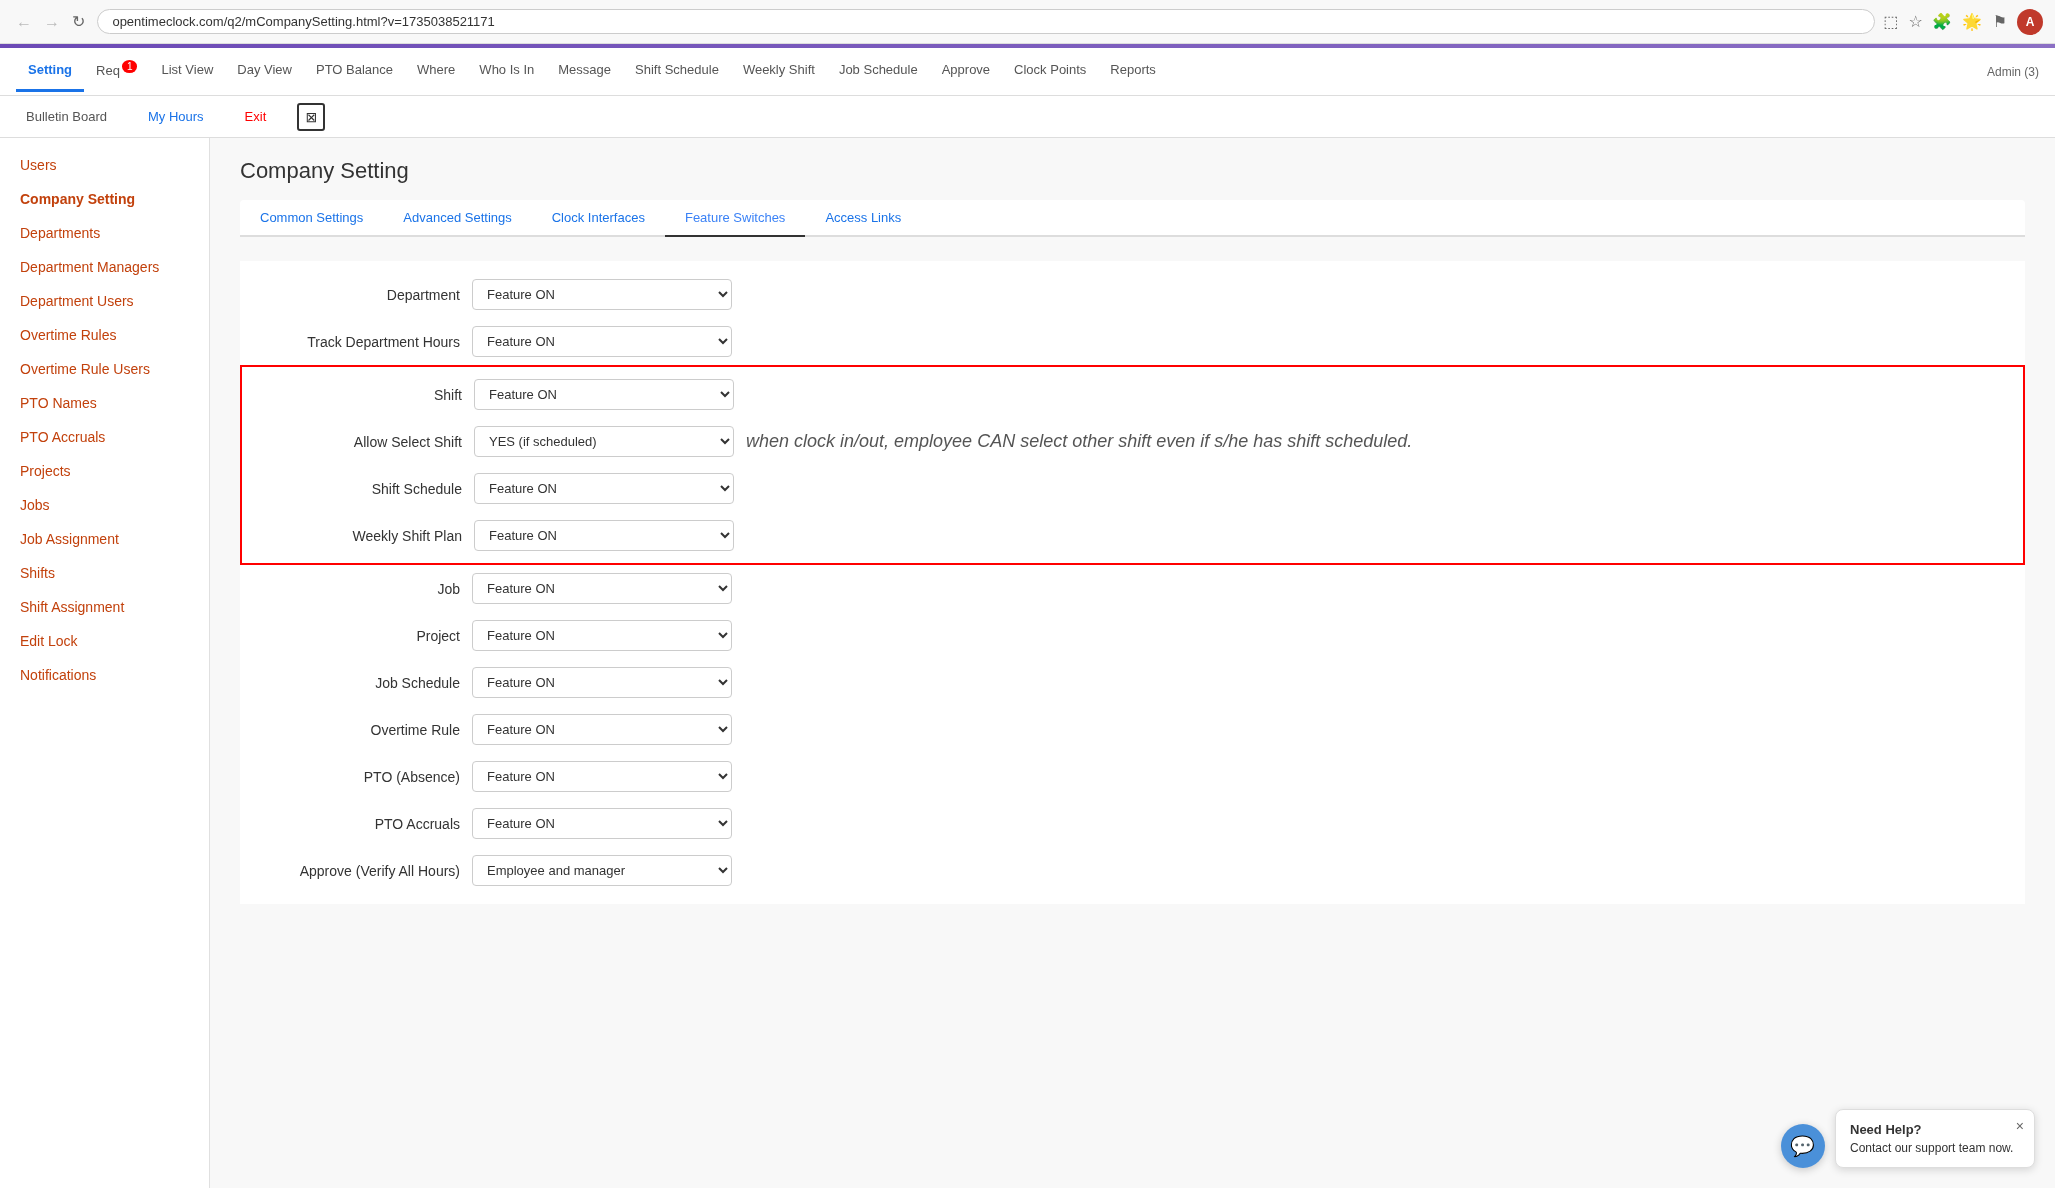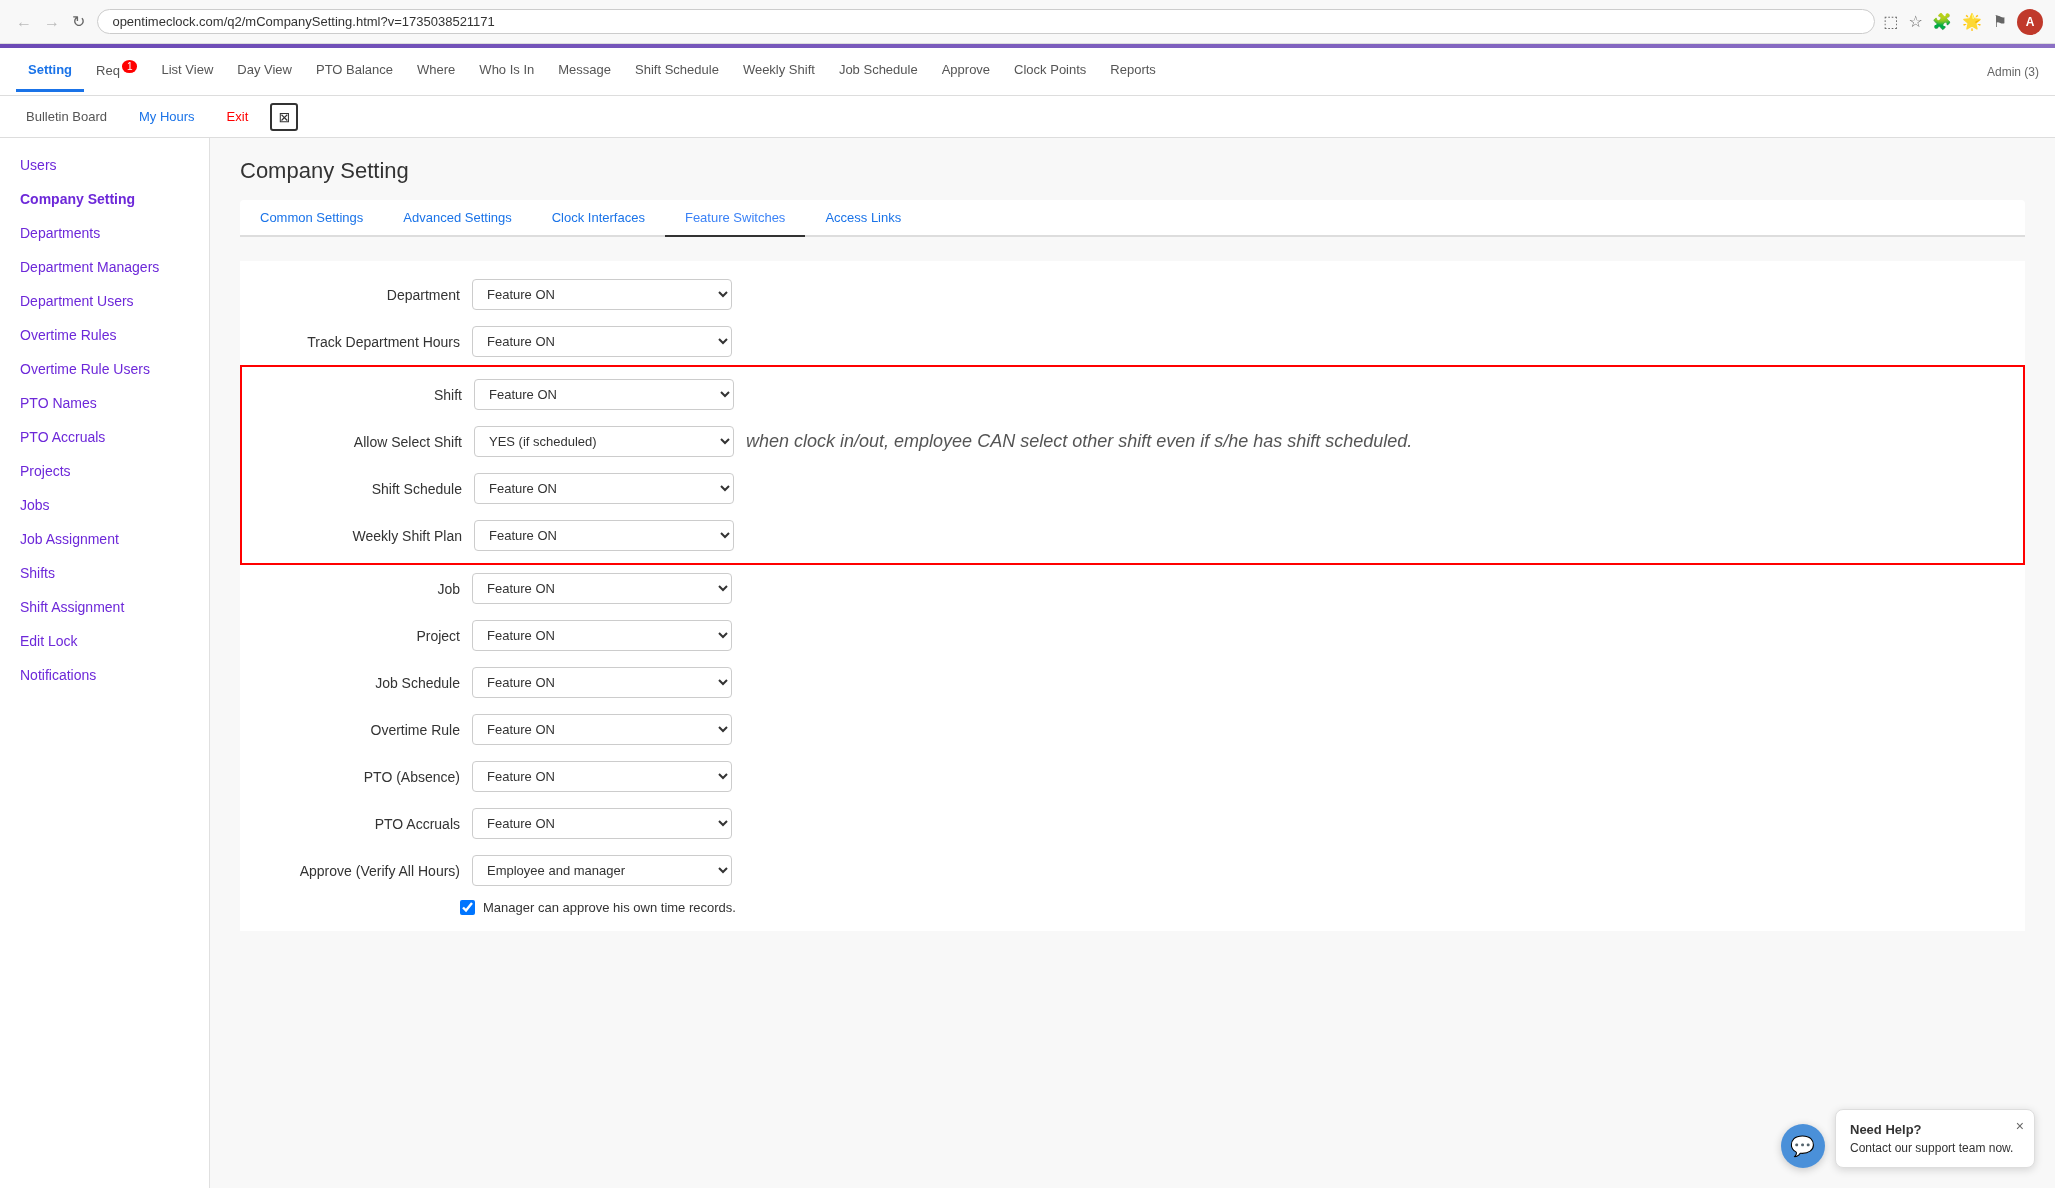--- a/index.html
+++ b/index.html
@@ -68,21 +68,21 @@
       margin-left: auto; font-size: 12px; color: #666;
     }
 
     
     .secondary-nav {
       background: #fff;
       border-bottom: 1px solid #ddd;
       padding: 0 16px;
       display: flex;
       align-items: center;
-      gap: 12px;
+      gap: 21px;
       height: 42px;
     }
     .sec-nav-item {
       padding: 8px 10px;
       cursor: pointer;
       font-size: 13px;
       color: #555;
     }
     .sec-nav-item.blue { color: #1a73e8; font-weight: 500; }
     .sec-nav-item.red { color: red; }
@@ -100,21 +100,21 @@
     .sidebar {
       width: 210px; background: #fff;
       border-right: 1px solid #e0e0e0;
       padding: 10px 0;
       flex-shrink: 0;
     }
     .sidebar-item {
       padding: 9px 20px;
       cursor: pointer;
       font-size: 14px;
-      color: #6d28d9;
+      color: #c2410c;
     }
     .sidebar-item.active { font-weight: bold; }
 
     
     .main-content {
       flex: 1;
       background: #f8f8f8;
       padding: 20px 30px;
     }
     .page-title {
@@ -374,24 +374,20 @@
           <select class="form-select"><option value="Feature ON">Feature ON</option><option value="Feature OFF">Feature OFF</option><option value="YES (if scheduled)">YES (if scheduled)</option><option value="YES (always)">YES (always)</option><option value="NO">NO</option><option value="Employee and manager">Employee and manager</option><option value="Manager only">Manager only</option><option value="Employee only">Employee only</option></select>
         </div>
         <div class="form-row">
           <div class="form-label">PTO Accruals</div>
           <select class="form-select"><option value="Feature ON">Feature ON</option><option value="Feature OFF">Feature OFF</option><option value="YES (if scheduled)">YES (if scheduled)</option><option value="YES (always)">YES (always)</option><option value="NO">NO</option><option value="Employee and manager">Employee and manager</option><option value="Manager only">Manager only</option><option value="Employee only">Employee only</option></select>
         </div>
         <div class="form-row">
           <div class="form-label">Approve (Verify All Hours)</div>
           <select class="form-select"><option value="Employee and manager">Employee and manager</option><option value="Feature ON">Feature ON</option><option value="Feature OFF">Feature OFF</option><option value="YES (if scheduled)">YES (if scheduled)</option><option value="YES (always)">YES (always)</option><option value="NO">NO</option><option value="Manager only">Manager only</option><option value="Employee only">Employee only</option></select>
         </div>
-        <div class="form-checkbox-row">
-          <input type="checkbox" checked="" style="">
-          <label>Manager can approve his own time records.</label>
-        </div>
       </div>
   </div>
 </div>
 
 <div class="help-widget">
   <span class="help-widget-close">×</span>
   <div class="help-widget-title">Need Help?</div>
   <div>Contact our support team now.</div>
 </div>
 

